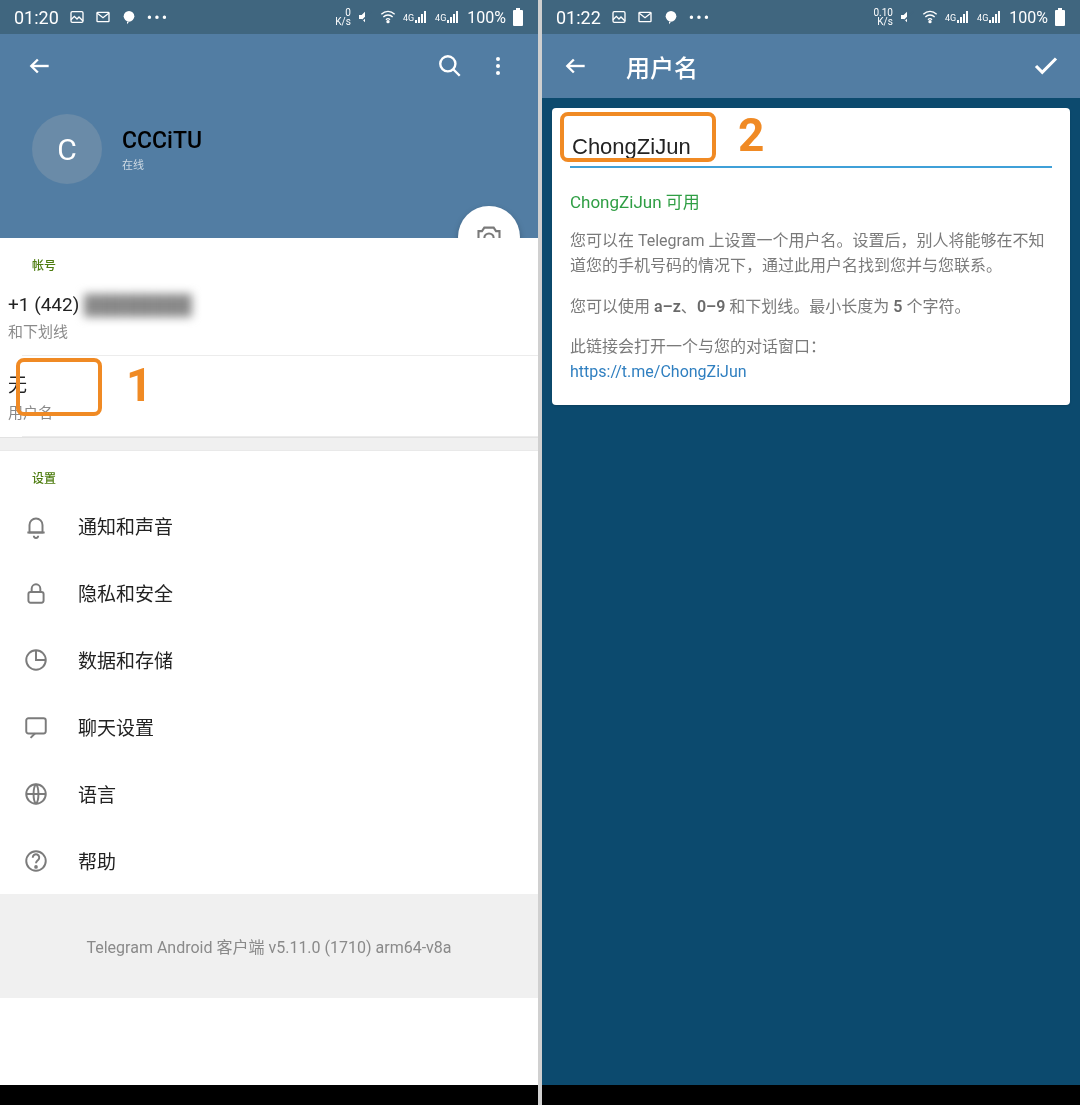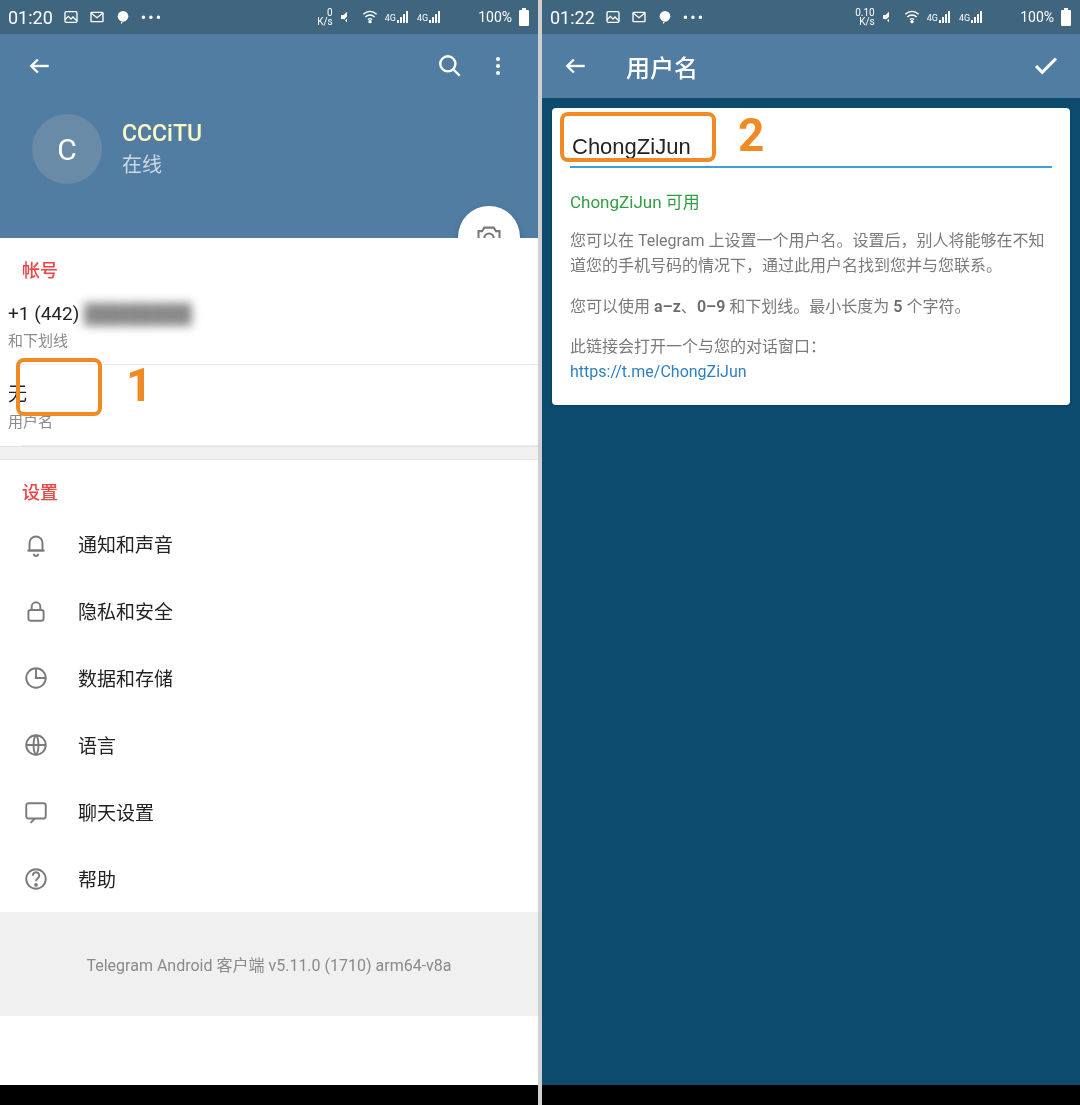--- a/index.html
+++ b/index.html
@@ -20,28 +20,28 @@
     flex-direction: column;
     position: relative;
   }
   
   .status-bar {
     height: 34px;
     background: #40667f;
     color: #fff;
     display: flex;
     align-items: center;
-    padding: 0 8px;
+    padding: 0 14px;
     font-size: 16px;
   }
   .status-left { display: flex; align-items: center; gap: 10px; }
   .status-right { margin-left: auto; display: flex; align-items: center; gap: 6px; font-size: 13px; }
   .status-time { font-size: 18px; font-weight: 400; }
   .status-icon { display: inline-flex; }
-  .battery-pct { font-size: 14px; margin-left: 29px; }
+  .battery-pct { font-size: 16px; }
   .dots { letter-spacing: 2px; }
   .ks { text-align: right; line-height: 0.9; font-size: 10px; }
 
   
   .header {
     height: 64px;
     background: #527da3;
     color: #fff;
     display: flex;
     align-items: center;
@@ -76,39 +76,39 @@
     padding: 0 20px 20px 22px;
     gap: 20px;
     margin-top: 16px;
   }
   .avatar {
     width: 70px; height: 70px; border-radius: 35px;
     background: #6a8ba8;
     display: flex; align-items: center; justify-content: center;
     color: #fff; font-size: 30px; font-weight: 400;
   }
-  .profile-text .name { font-size: 23px; font-weight: 500; color: #fef9c3; }
-  .profile-text .status { font-size: 20px; color: #cdd9e3; margin-top: 2px; }
+  .profile-text .name { font-size: 23px; font-weight: 500; color: #000000; }
+  .profile-text .status { font-size: 11px; color: #cdd9e3; margin-top: 2px; }
   .camera-fab {
     position: absolute;
     right: 18px;
     bottom: -30px;
     width: 62px; height: 62px;
     background: #fff;
     border-radius: 31px;
     box-shadow: 0 3px 6px rgba(0,0,0,0.25);
     display: flex; align-items: center; justify-content: center;
   }
 
   
   .content { flex: 1; background: #fff; overflow: hidden; }
   .section-gap { height: 14px; background: #f0f0f0; border-top: 1px solid #e2e2e2; border-bottom: 1px solid #e9e9e9; }
   .section-header {
-    color: #ef4444; font-size: 18px; font-weight: 500;
-    padding: 18px 22px 6px 22px;
+    color: #4d7c0f; font-size: 12px; font-weight: 500;
+    padding: 18px 22px 6px 32px;
   }
   .row {
     padding: 14px 8px;
   }
   .row .primary { font-size: 19px; color: #222; }
   .row .secondary { font-size: 15px; color: #8a8a8a; margin-top: 4px; }
   .divider { height: 1px; background: #ececec; margin-left: 22px; }
   .row.setting {
     display: flex; align-items: center; gap: 28px;
     padding: 20px 22px;
@@ -335,37 +335,37 @@
             <circle cx="12" cy="12" r="9"></circle>
             <path d="M12 3v9h9"></path>
           </svg>
       </div>
       <div class="label">数据和存储</div>
     </div>
 
     <div class="row setting">
       <div class="setting-icon">
         <svg width="26" height="26" viewBox="0 0 24 24" fill="none" stroke="#7b7b7b" stroke-width="1.8">
+            <rect x="3" y="4" width="18" height="14" rx="2"></rect>
+            <path d="M7 22l4-4"></path>
+          </svg>
+      </div>
+      <div class="label">聊天设置</div>
+    </div>
+
+    <div class="row setting">
+      <div class="setting-icon">
+        <svg width="26" height="26" viewBox="0 0 24 24" fill="none" stroke="#7b7b7b" stroke-width="1.8">
             <circle cx="12" cy="12" r="9"></circle>
             <path d="M3 12h18"></path>
             <path d="M12 3c3 3 3 15 0 18"></path>
             <path d="M12 3c-3 3-3 15 0 18"></path>
           </svg>
       </div>
       <div class="label">语言</div>
-    </div>
-
-    <div class="row setting">
-      <div class="setting-icon">
-        <svg width="26" height="26" viewBox="0 0 24 24" fill="none" stroke="#7b7b7b" stroke-width="1.8">
-            <rect x="3" y="4" width="18" height="14" rx="2"></rect>
-            <path d="M7 22l4-4"></path>
-          </svg>
-      </div>
-      <div class="label">聊天设置</div>
     </div>
 
     <div class="row setting">
       <div class="setting-icon">
         <svg width="26" height="26" viewBox="0 0 24 24" fill="none" stroke="#7b7b7b" stroke-width="1.8">
             <circle cx="12" cy="12" r="9"></circle>
             <path d="M9 9a3 3 0 115 2c-1 1-2 1.5-2 3"></path>
             <circle cx="12" cy="17.5" r="0.8" fill="#7b7b7b"></circle>
           </svg>
       </div>

